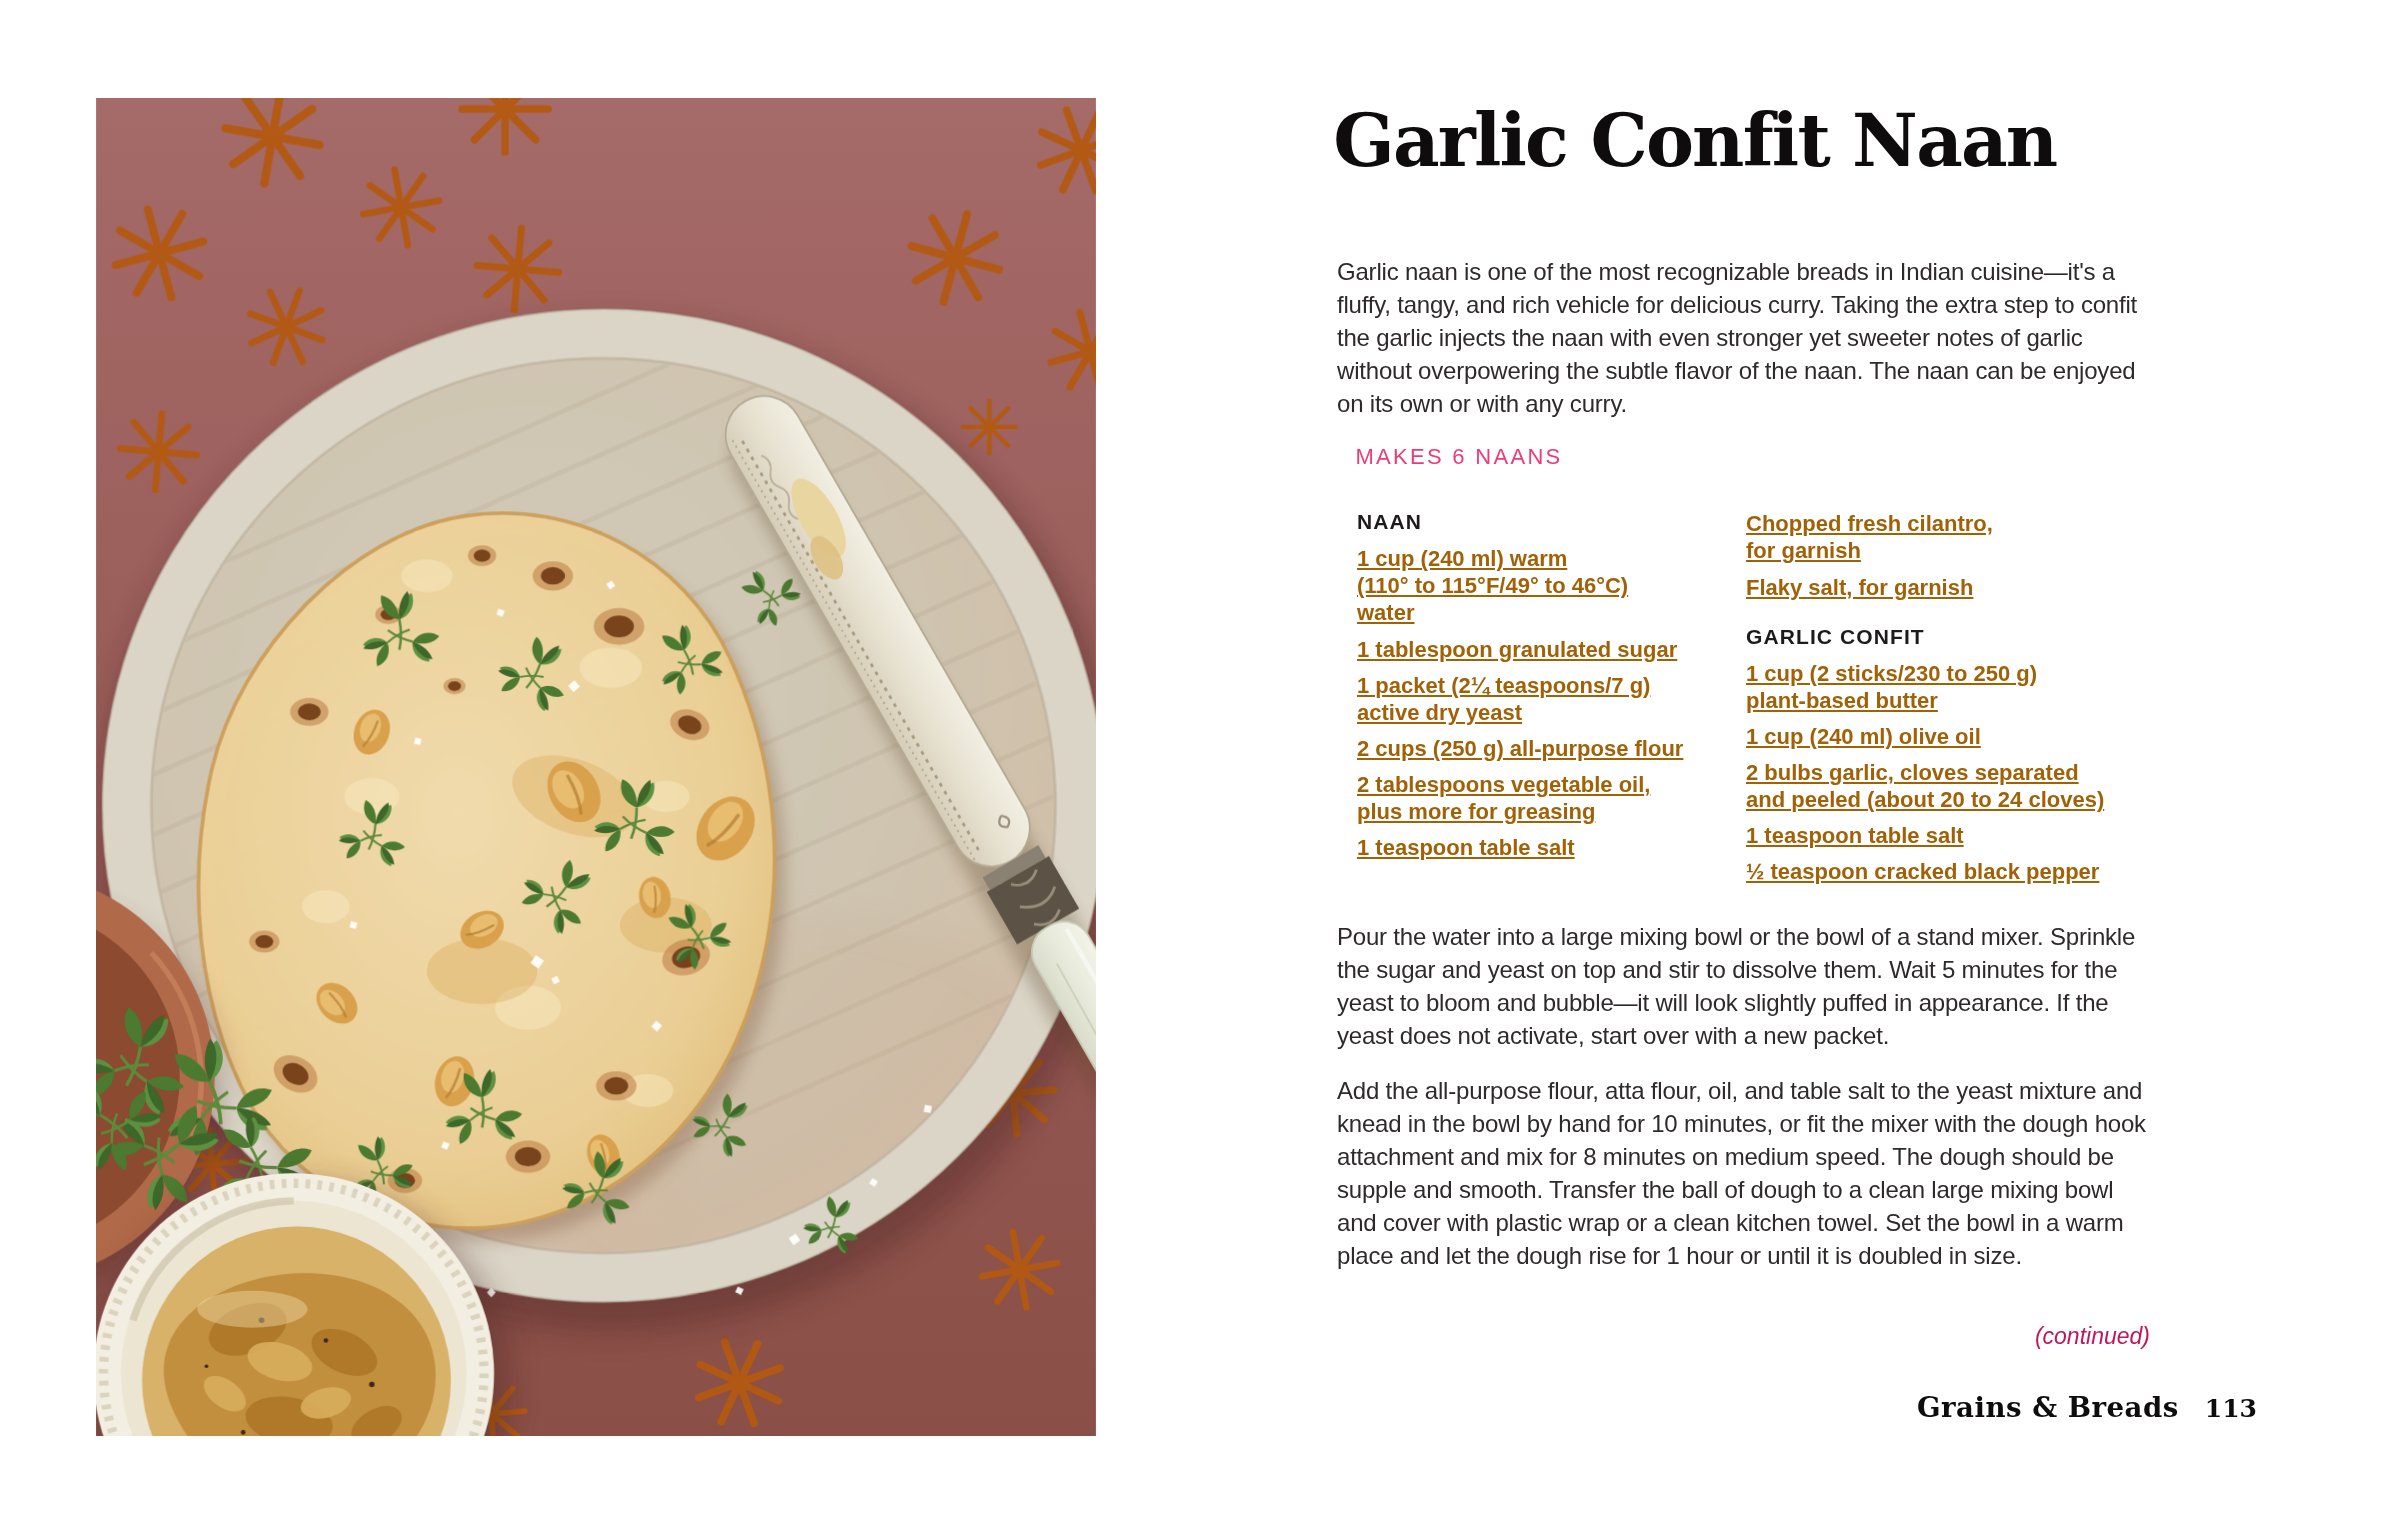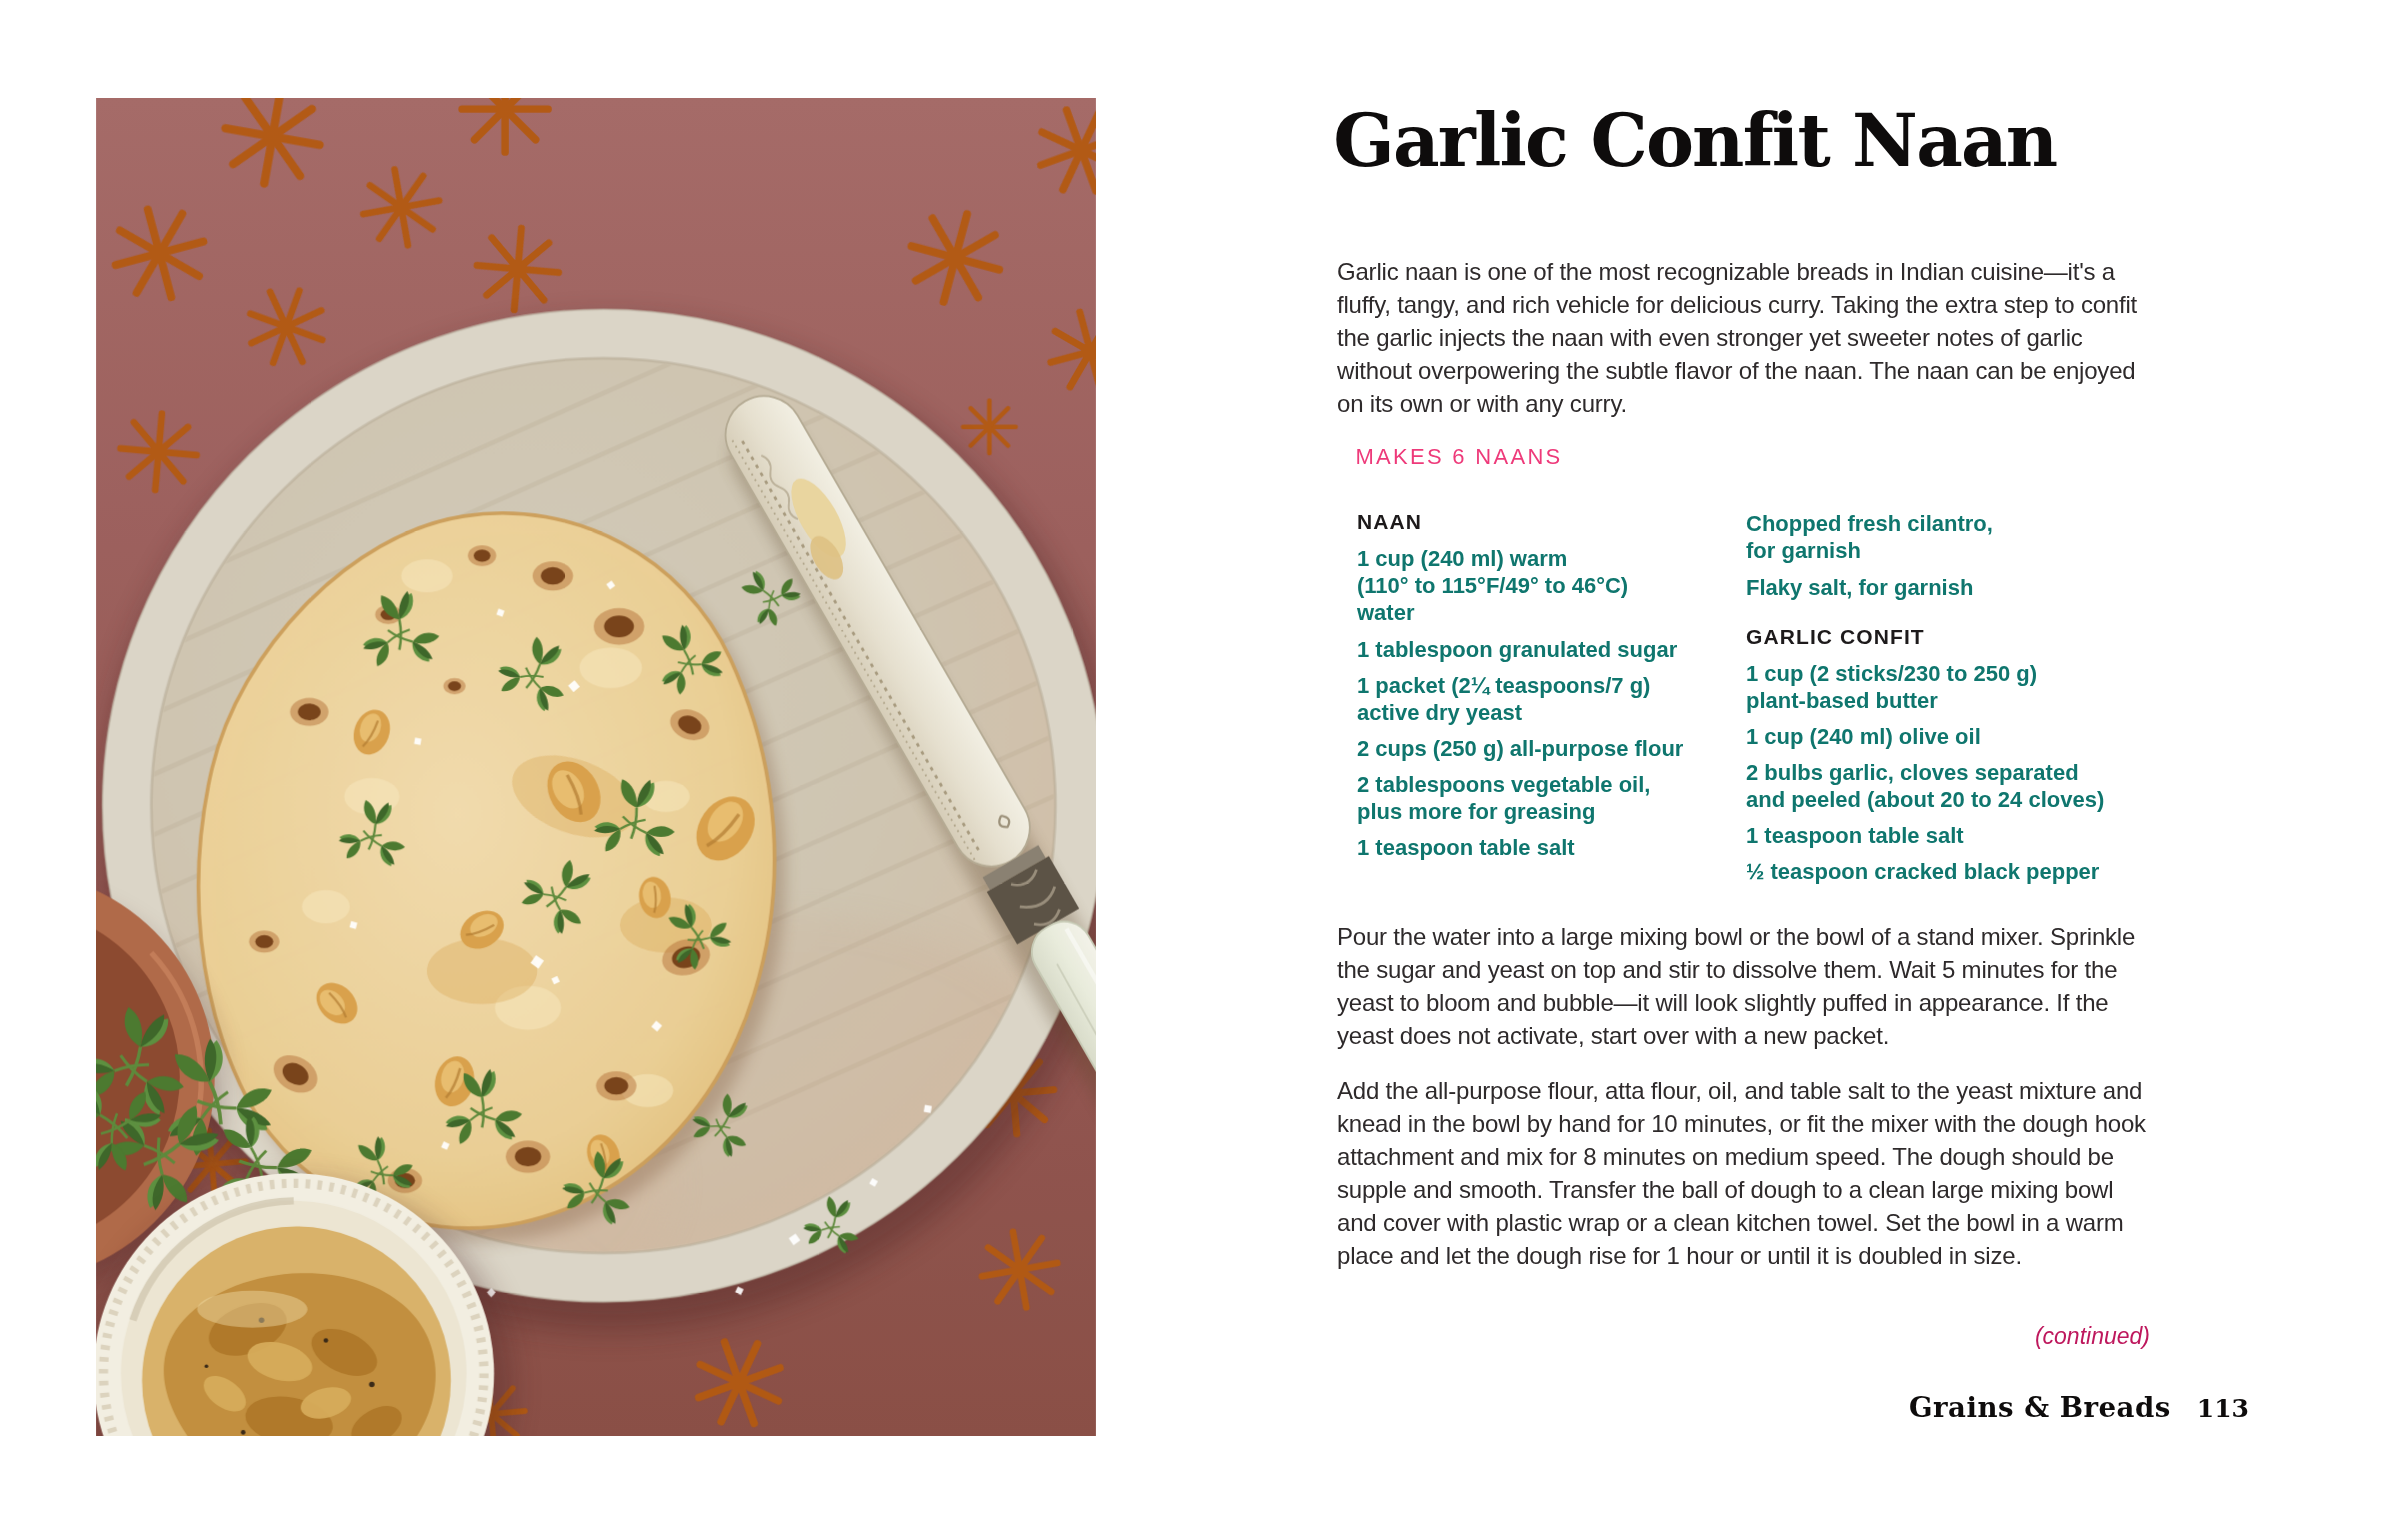--- a/index.html
+++ b/index.html
@@ -29,29 +29,29 @@
   .ingredients{
     margin:40px 0 0 20px;
     display:grid; grid-template-columns:389px 1fr; align-items:start;
   }
   .ing-header{
     margin:0 0 11px 0; font-size:21px; font-weight:700; letter-spacing:1.1px; color:#1d1a1b;
   }
   .ing-header-2{margin-top:24px;}
   .ing{
     margin:0 0 9.2px 0; font-size:22px; line-height:27px; font-weight:600;
-    white-space:pre-line; color:#0f766e;
+    white-space:pre-line; color:#a16207;text-decoration:underline;
   }
   .steps{margin:25px 0 0 0;}
   .step{margin:0 0 22px 0; font-size:24px; line-height:33px; letter-spacing:-0.2px; color:#2e2a2b;}
   .continued{
     margin-top:51px; text-align:right; font-style:italic; font-size:23px; color:#be185d;
   }
   .folio{
-    position:absolute; right:140px; bottom:48px;
+    position:absolute; right:132px; bottom:48px;
     font-family:"DejaVu Serif", serif; font-weight:bold; color:#0e0c0c;
   }
   .folio .section{font-size:27.6px; letter-spacing:0.5px;}
   .folio .pageno{font-size:25px; margin-left:26px;}
 </style>
 </head>
 <body>
 
 <div class="page">
 

